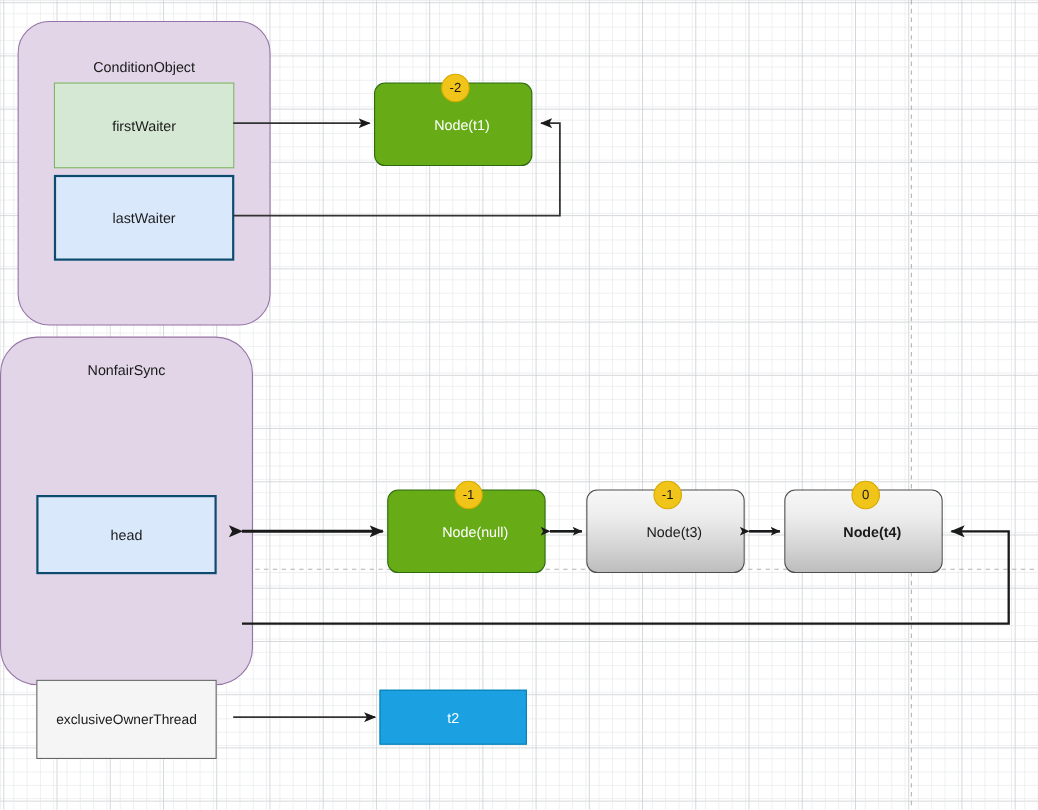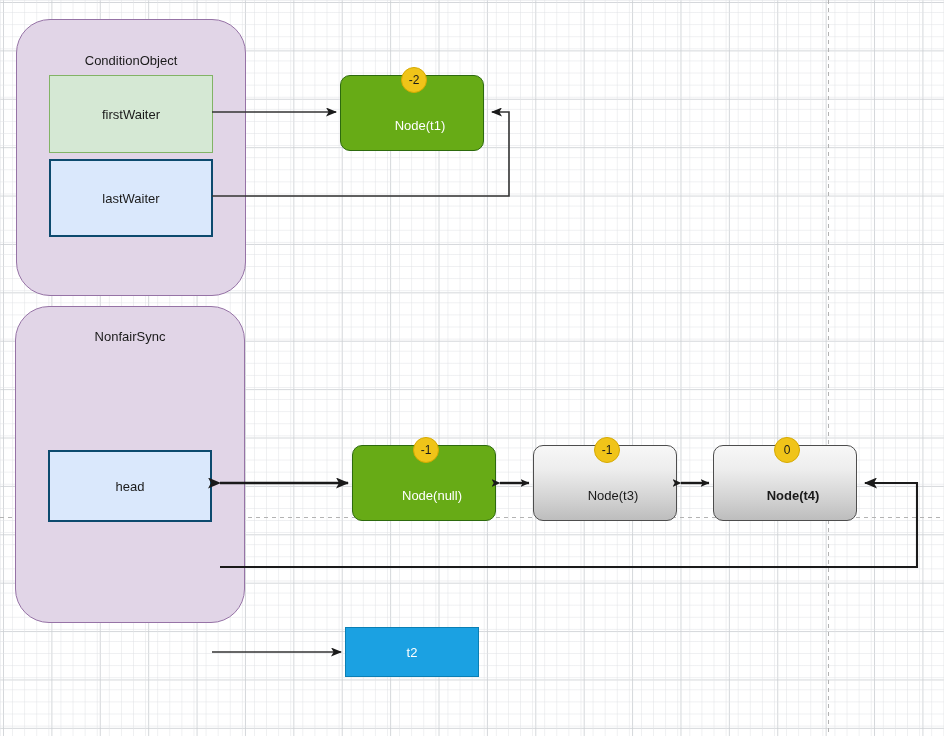--- a/index.html
+++ b/index.html
@@ -44,21 +44,21 @@
 
   .node{
     position:absolute;box-sizing:border-box;border-radius:10px;
     font-size:13px;text-align:center;
   }
   .node-green{background:#67ab16;border:1px solid #2d6a0e;color:#ffffff;}
   .node-gray{
     background:linear-gradient(to bottom,#f7f7f7 0%,#ededed 32%,#d2d2d2 72%,#bdbdbd 100%);
     border:1px solid #4d4d4d;color:#1a1a1a;
   }
-  .node-label{position:absolute;left:16px;right:0;margin-top:12px;}
+  .node-label{position:absolute;left:16px;right:0;}
   .badge{
     position:absolute;border-radius:50%;
     background:#f0c419;border:1px solid #d6a900;
     display:flex;align-items:center;justify-content:center;
     font-size:12px;color:#1a1a1a;line-height:1;
   }
   .thread-box{
     position:absolute;box-sizing:border-box;border-radius:0;
     background:#1ba1e2;border:1px solid #0b7fb4;color:#ffffff;
     display:flex;align-items:center;justify-content:center;font-size:13px;
@@ -67,34 +67,37 @@
 </head>
 <body>
 
 <div id="canvas">
 
   <svg class="layer">
     <line x1="828.5" y1="0" x2="828.5" y2="736" stroke="#b3b3b3" stroke-width="1" stroke-dasharray="4 4"></line>
     <line x1="0" y1="517.5" x2="944" y2="517.5" stroke="#b3b3b3" stroke-width="1" stroke-dasharray="4 4"></line>
   </svg>
 
-  <div class="panel" style="left:16px;top:19px;width:230px;height:277px;">
+  <div class="panel" style="left:16px;top:19px;width:230px;height:277px;border-radius:29px;">
     <div class="panel-title" style="top:33px;">ConditionObject</div>
     <div class="field f-green" style="left:32px;top:55px;width:164px;height:78px;">
       <span>firstWaiter</span>
     </div>
     <div class="field f-blue" style="left:32px;top:139px;width:164px;height:78px;">
       <span>lastWaiter</span>
     </div>
   </div>
 
-  <div class="panel" style="left:15px;top:306px;width:230px;height:317px;">
+  <div class="panel" style="left:0;top:306px;width:230px;height:317px;">
     <div class="panel-title" style="top:22px;">NonfairSync</div>
     <div class="field f-blue" style="left:32px;top:143px;width:164px;height:72px;">
       <span>head</span>
+    </div>
+    <div class="field f-gray" style="left:32px;top:311px;width:164px;height:72px;font-size:12.5px;">
+      <span>exclusiveOwnerThread</span>
     </div>
   </div>
 
   <div class="node node-green" style="left:340px;top:75px;width:144px;height:76px;">
     <div class="node-label" style="top:30px;">Node(t1)</div>
     <div class="badge" style="left:60px;top:-9px;width:24px;height:24px;">-2</div>
   </div>
 
   <div class="node node-green" style="left:352px;top:445px;width:144px;height:76px;">
     <div class="node-label" style="top:30px;">Node(null)</div>

